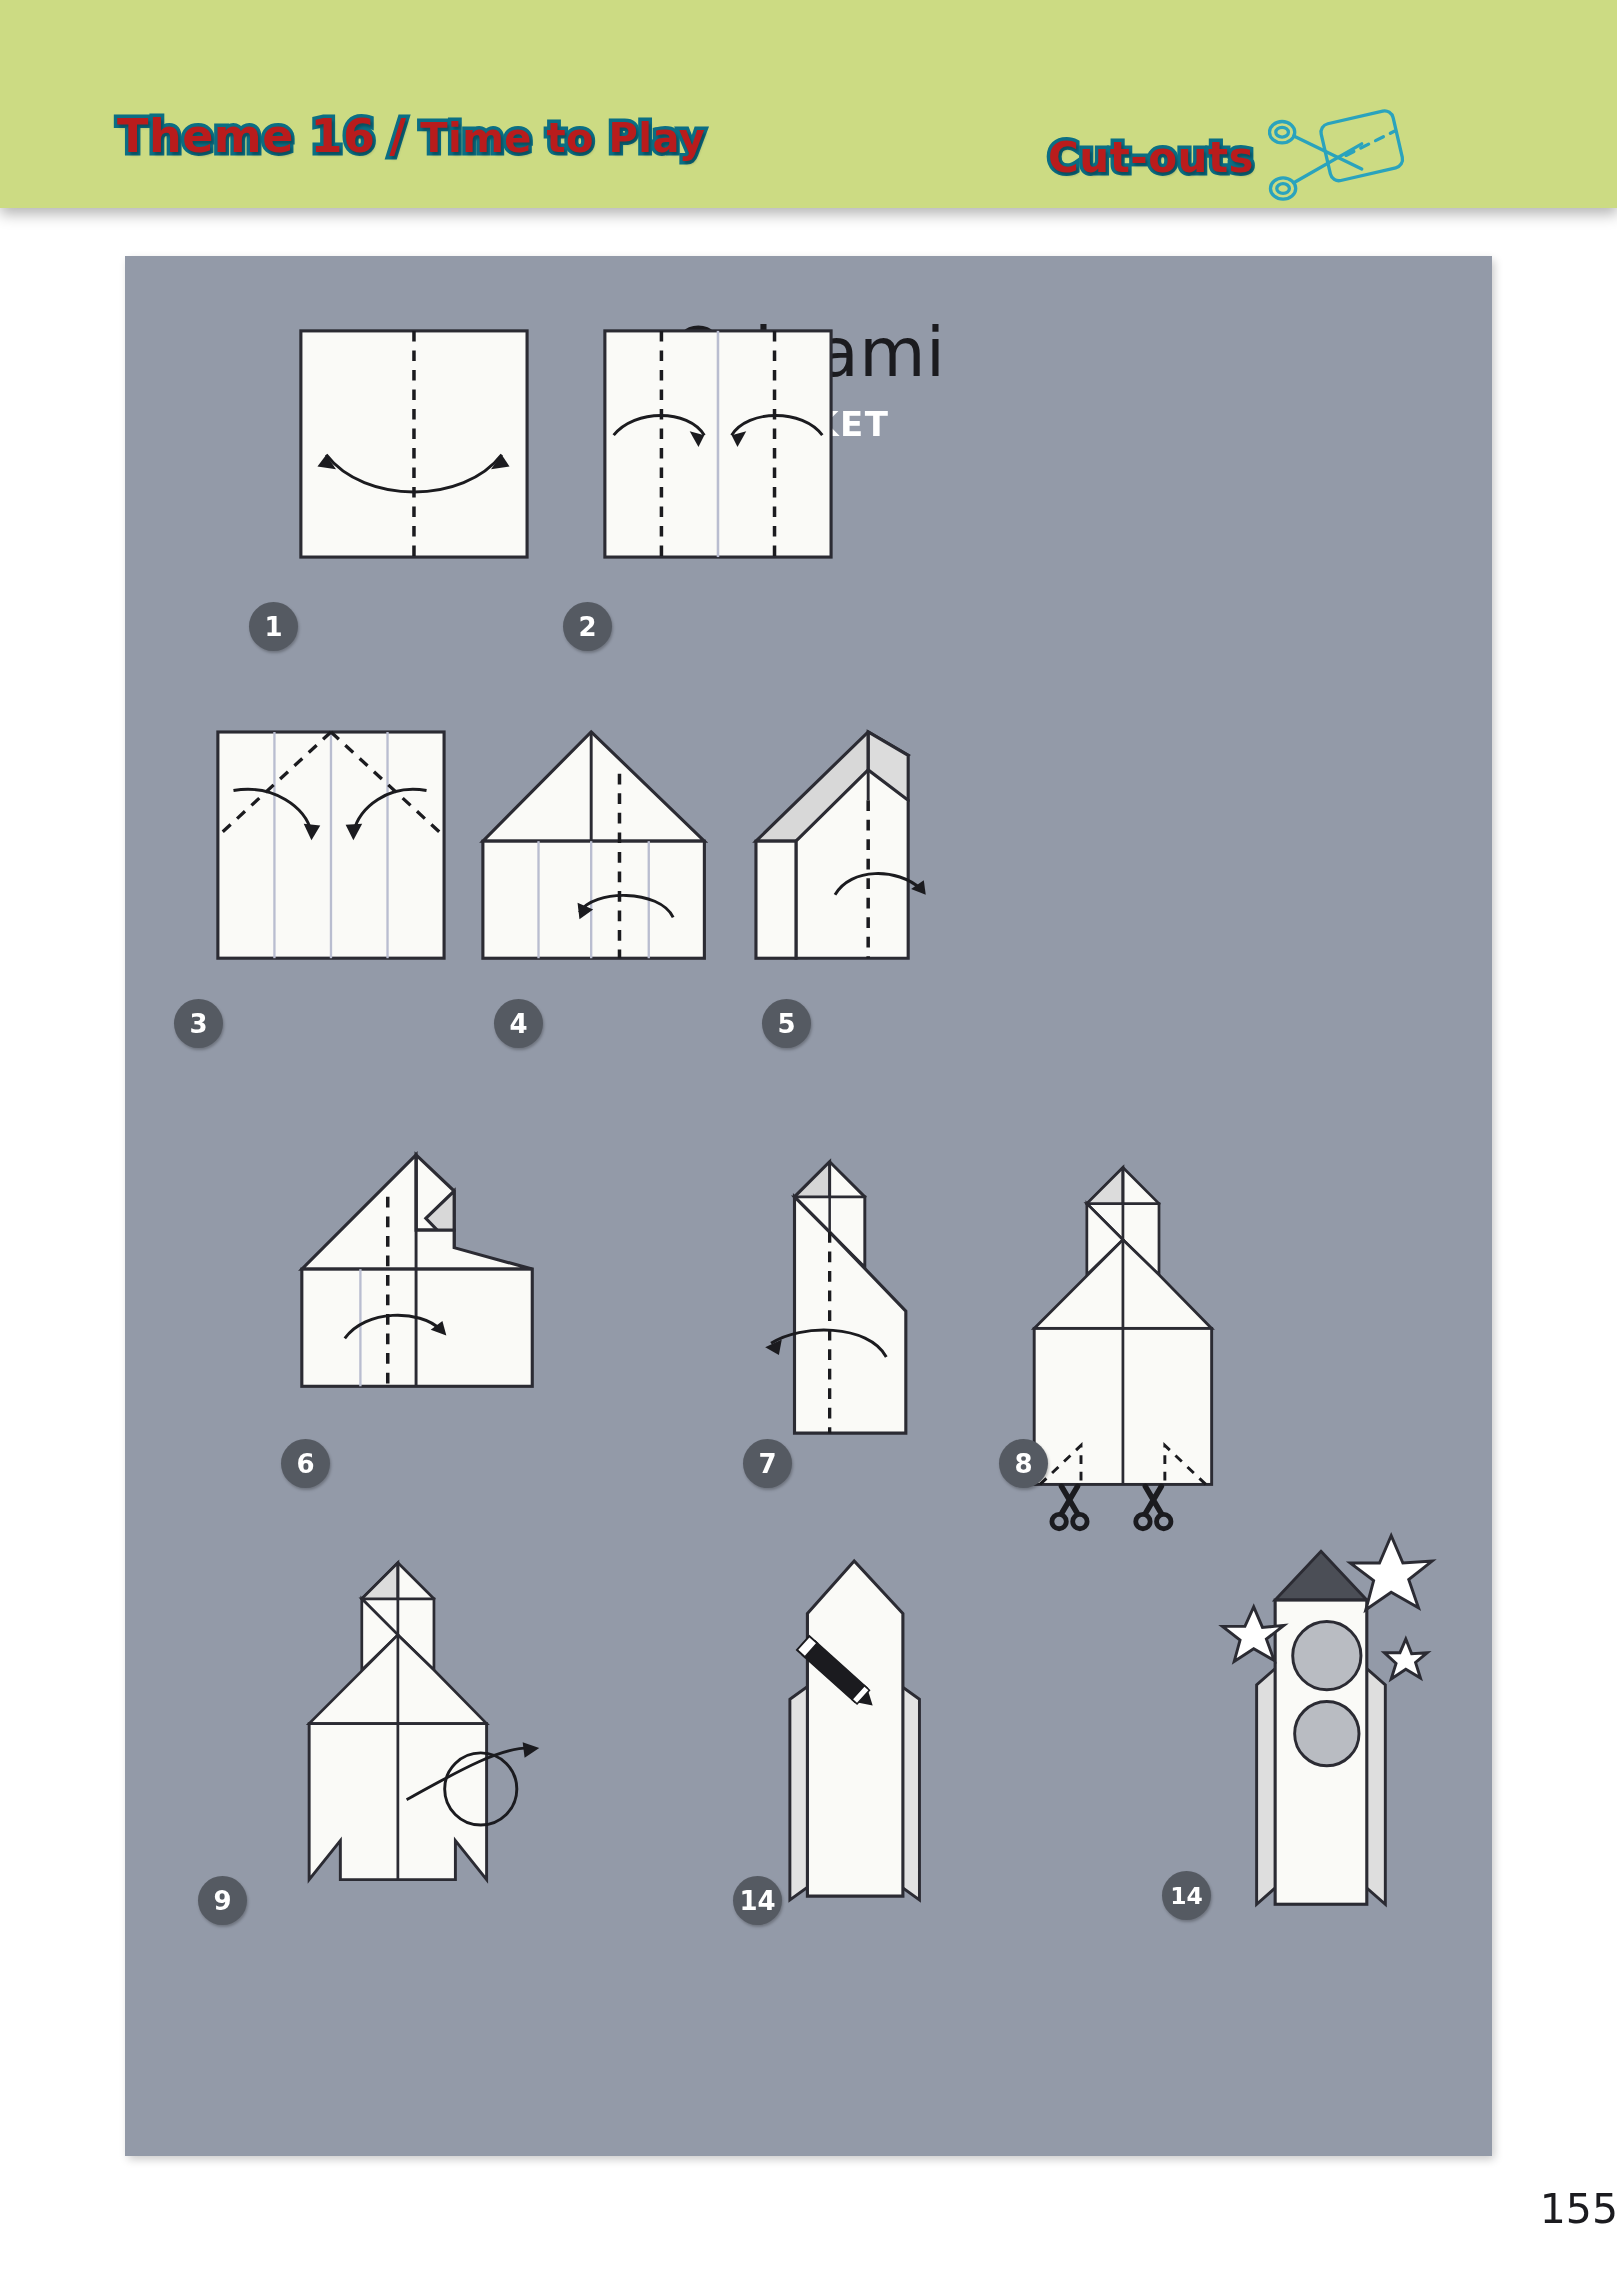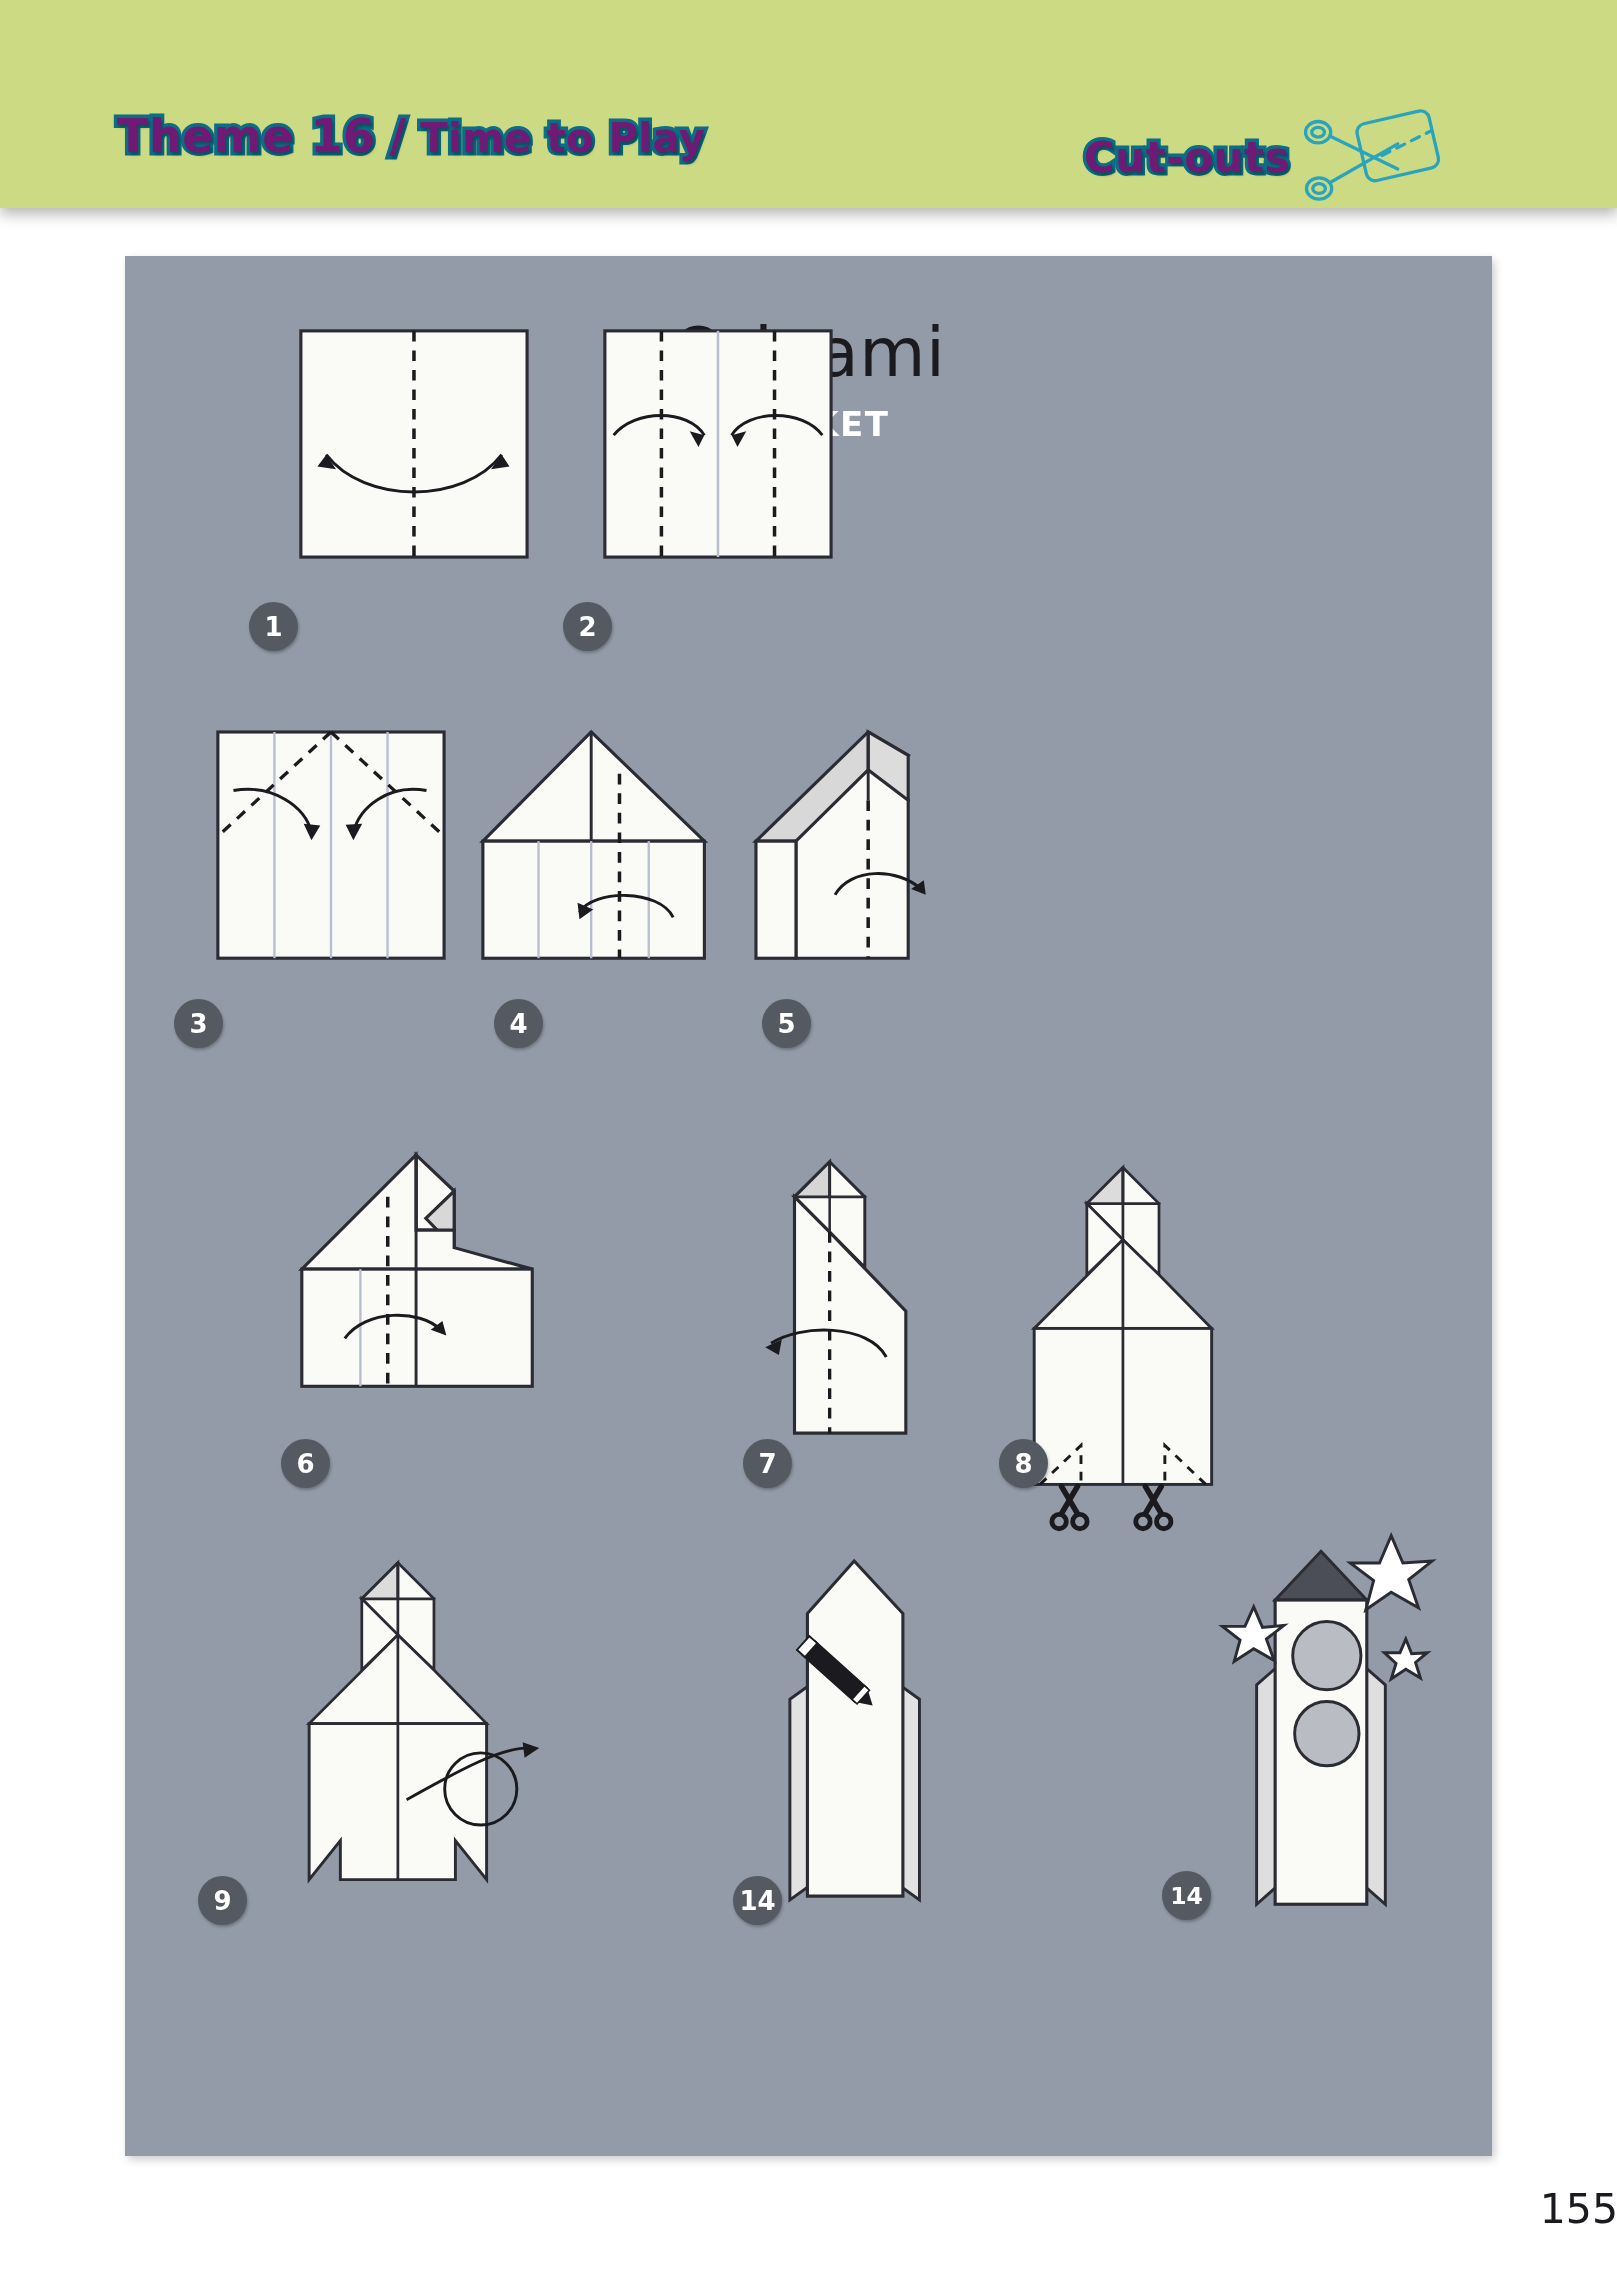--- a/index.html
+++ b/index.html
@@ -33,35 +33,35 @@
   .theme-title {
     position: absolute;
     left: 117px;
     top: 109px;
     white-space: nowrap;
     display: flex;
     align-items: baseline;
     gap: 13.7px;
   }
   .outline-txt {
-    color: #701a75;
+    color: #b91c1c;
     -webkit-text-stroke: 6.8px #0b6e84;
     paint-order: stroke fill;
     text-shadow: 2px 2.9px 2.9px rgba(0,0,0,0.28);
     font-family: "DejaVu Sans", sans-serif;
     font-weight: bold;
     letter-spacing: 0.5px;
   }
   .theme-main { font-size: 46px; }
   .theme-slash { font-size: 46px; }
   .theme-sub { font-size: 40px; }
 
   .cutouts-wrap {
     position: absolute;
-    left: 1084px;
+    left: 1048px;
     top: 105px;
     display: flex;
     align-items: center;
     gap: 14px;
   }
   .cutouts-label { font-size: 42px; }
 
   
   .panel {
     position: absolute;

